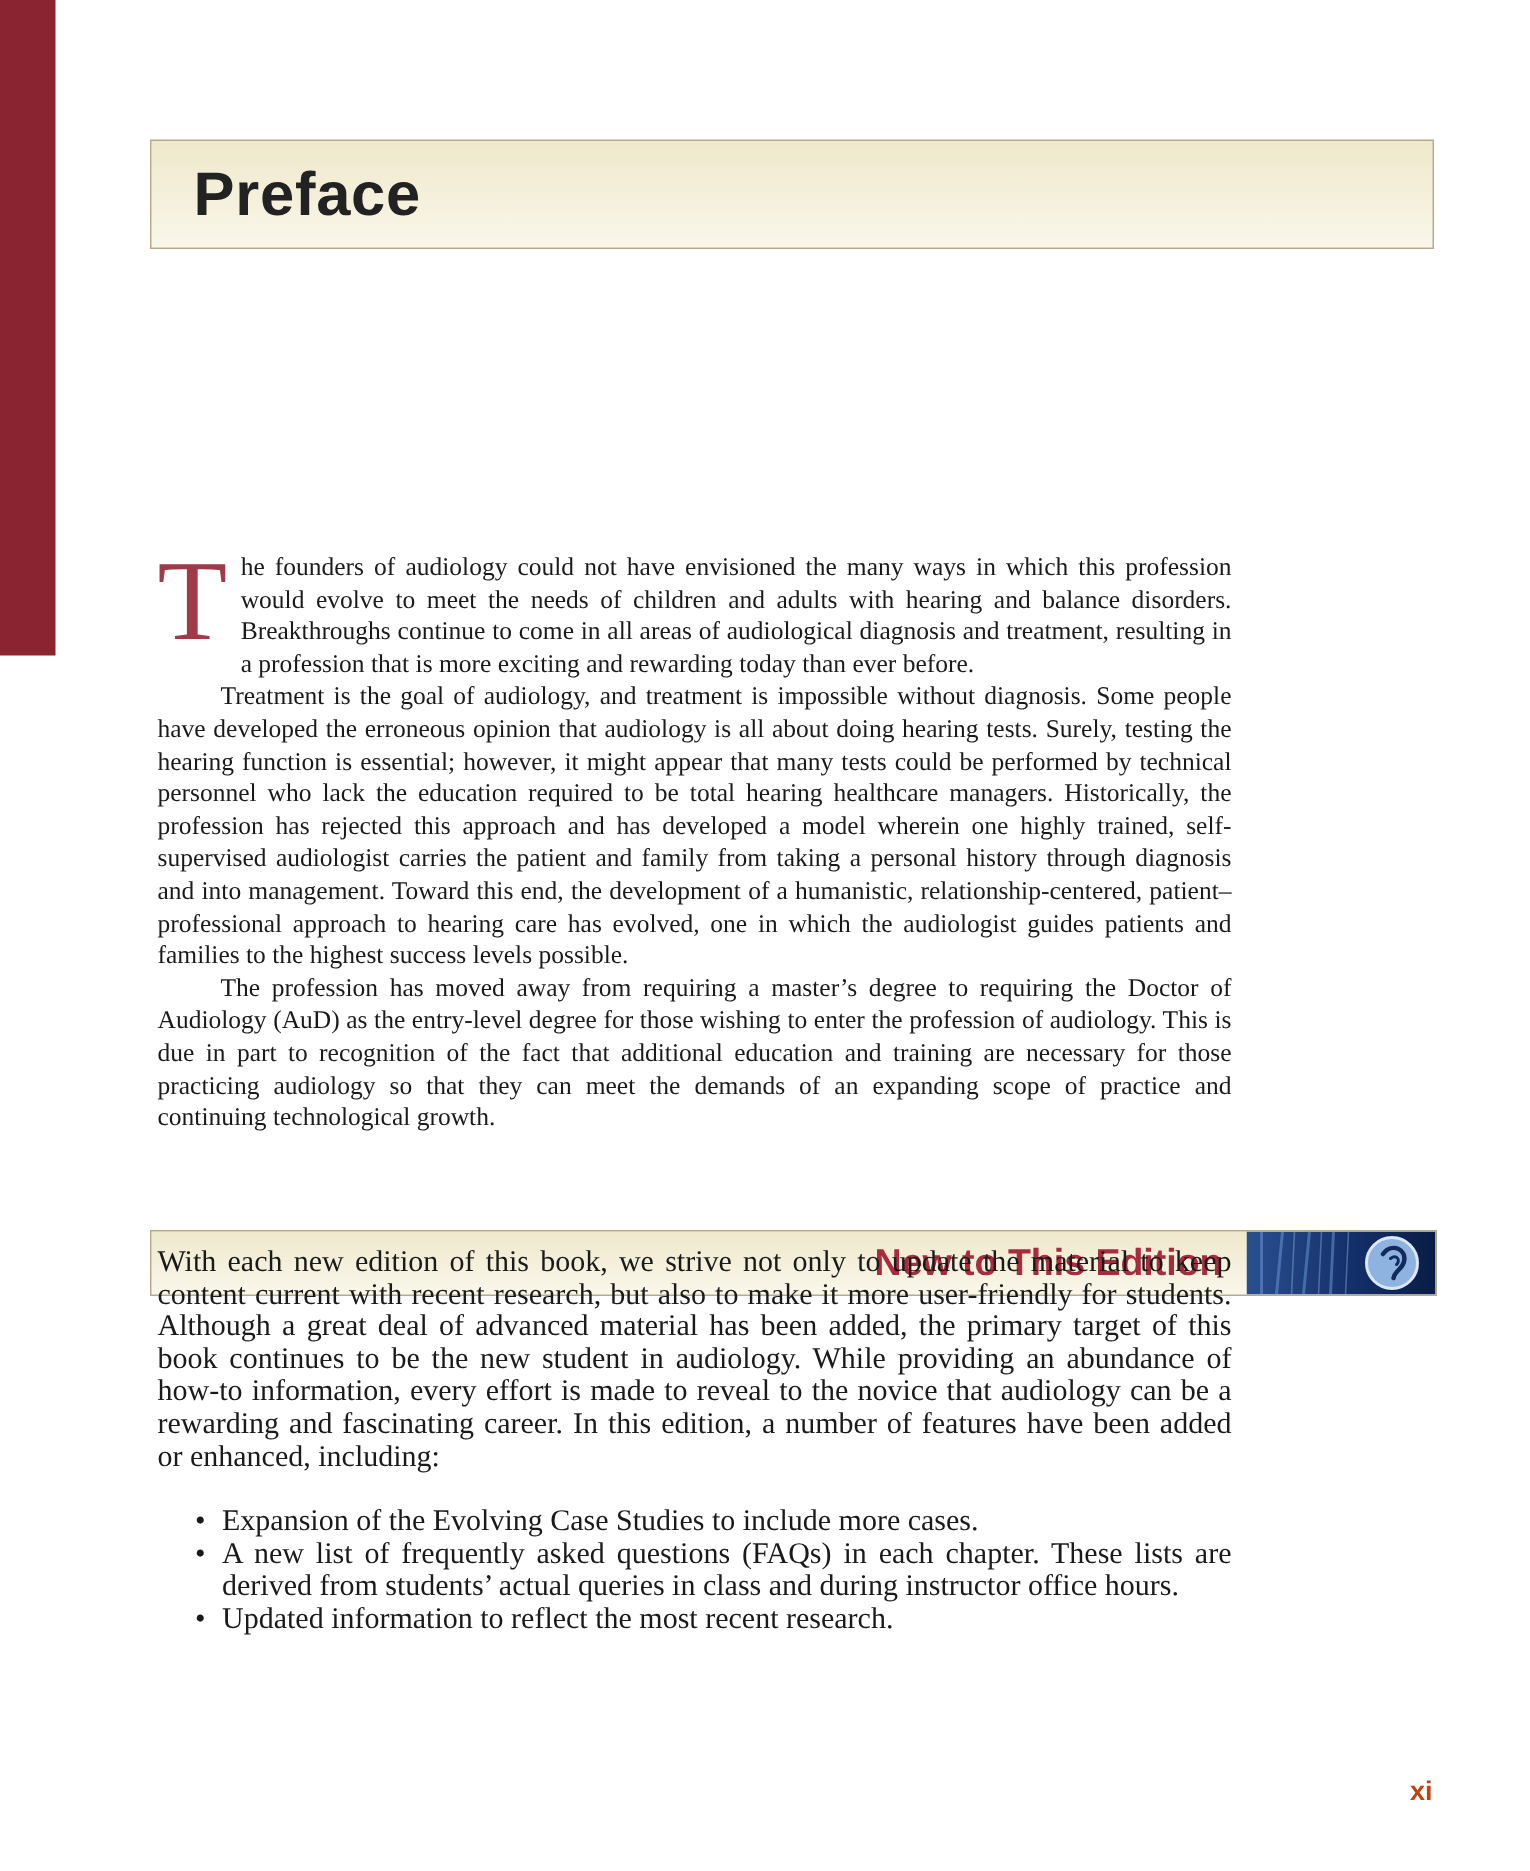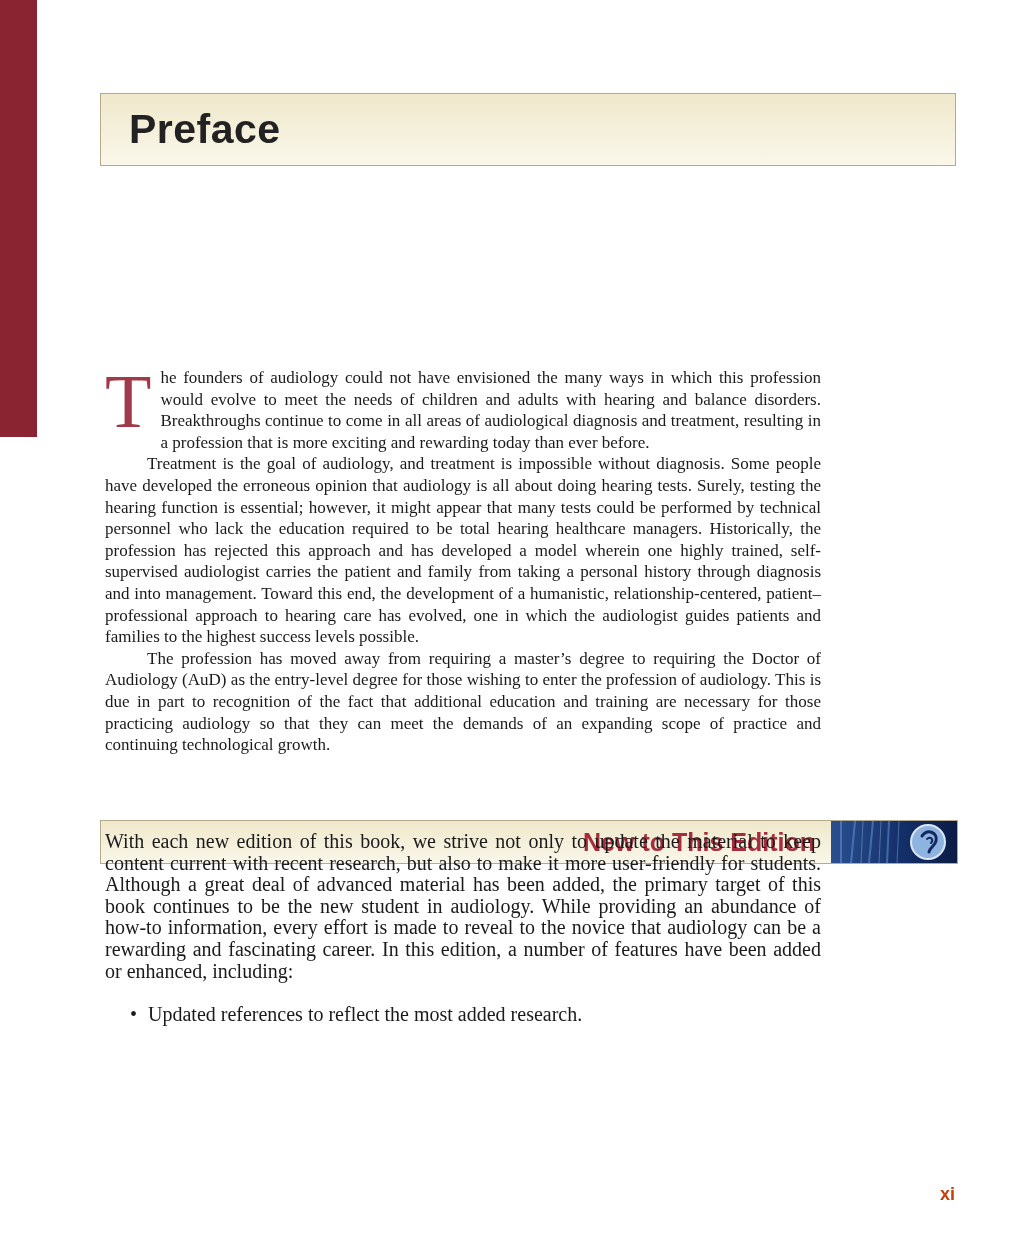--- a/index.html
+++ b/index.html
@@ -171,19 +171,21 @@
         <circle cx="97" cy="21" r="17" fill="none" stroke="#dbe7f6" stroke-width="2"></circle>
         <path d="M 91 15 C 97 7 107 12 105 20 C 104 25 99 26 98 31" fill="none" stroke="#122a5e" stroke-width="3" stroke-linecap="round"></path>
         <path d="M 96 18 C 100 15 103 19 100 22" fill="none" stroke="#122a5e" stroke-width="2" stroke-linecap="round"></path>
       </svg>
     </div>
   </div>
 
   <div class="section-text">
     <p>With each new edition of this book, we strive not only to update the material to keep content current with recent research, but also to make it more user-friendly for students. Although a great deal of advanced material has been added, the primary target of this book continues to be the new student in audiology. While providing an abundance of how-to information, every effort is made to reveal to the novice that audiology can be a rewarding and fascinating career. In this edition, a number of features have been added or enhanced, including:</p>
     <ul class="feature-list">
-      <li>Updated references to reflect the most added research.</li>
+      <li>Expansion of the Evolving Case Studies to include more cases.</li>
+      <li>A new list of frequently asked questions (FAQs) in each chapter. These lists are derived from students’ actual queries in class and during instructor office hours.</li>
+      <li>Updated information to reflect the most recent research.</li>
     </ul>
   </div>
 
   <div class="folio">xi</div>
 
 </div>
 
 </body></html>

